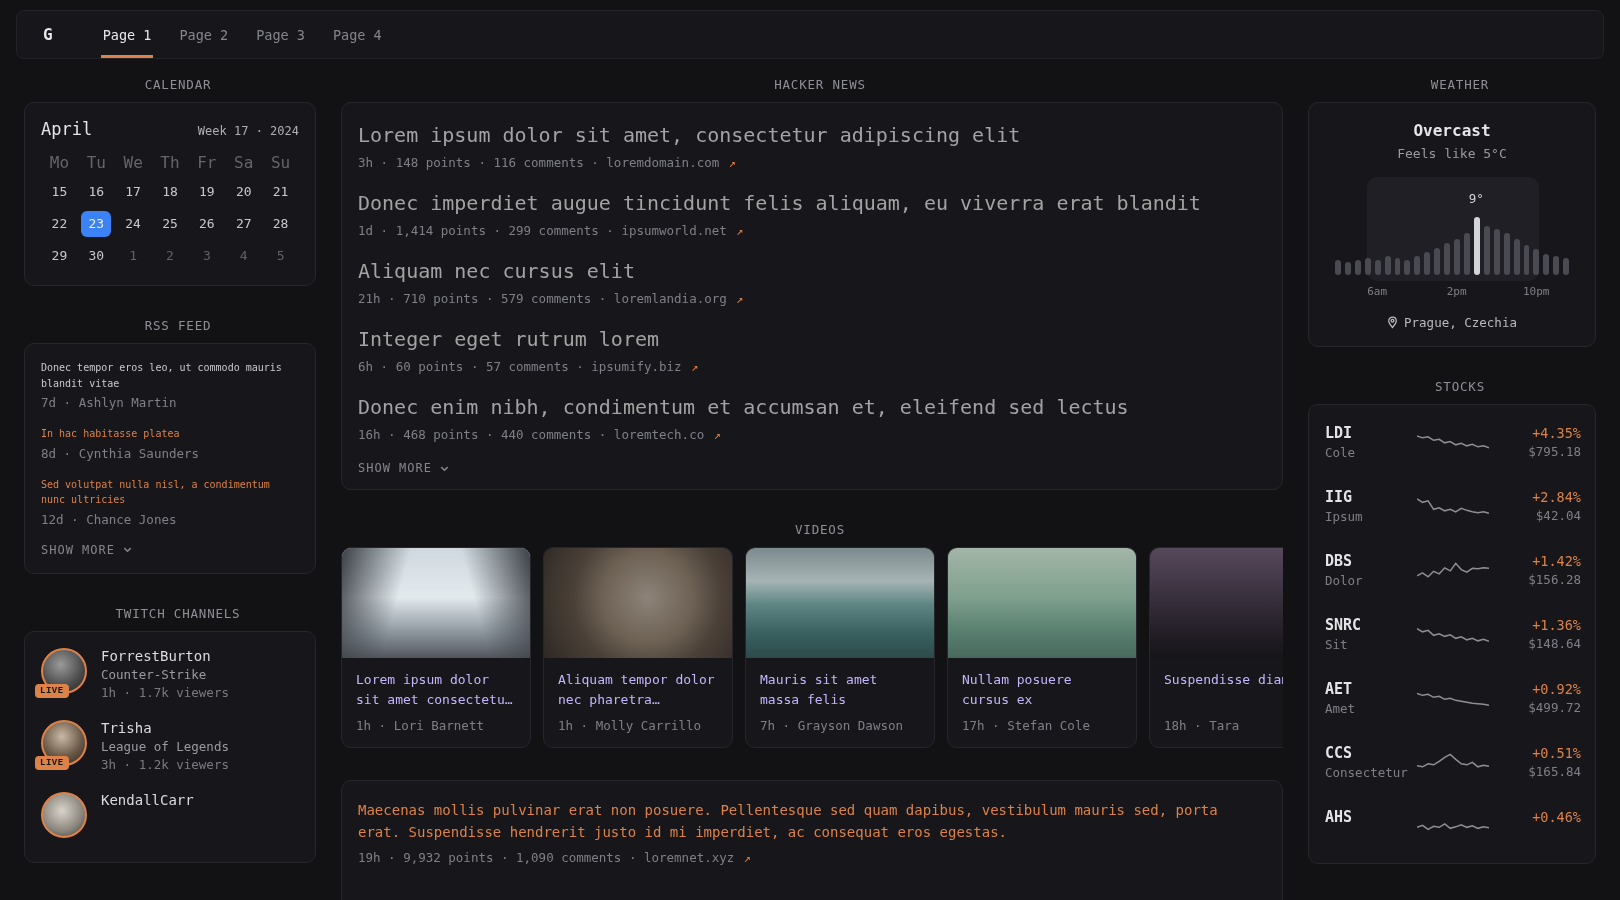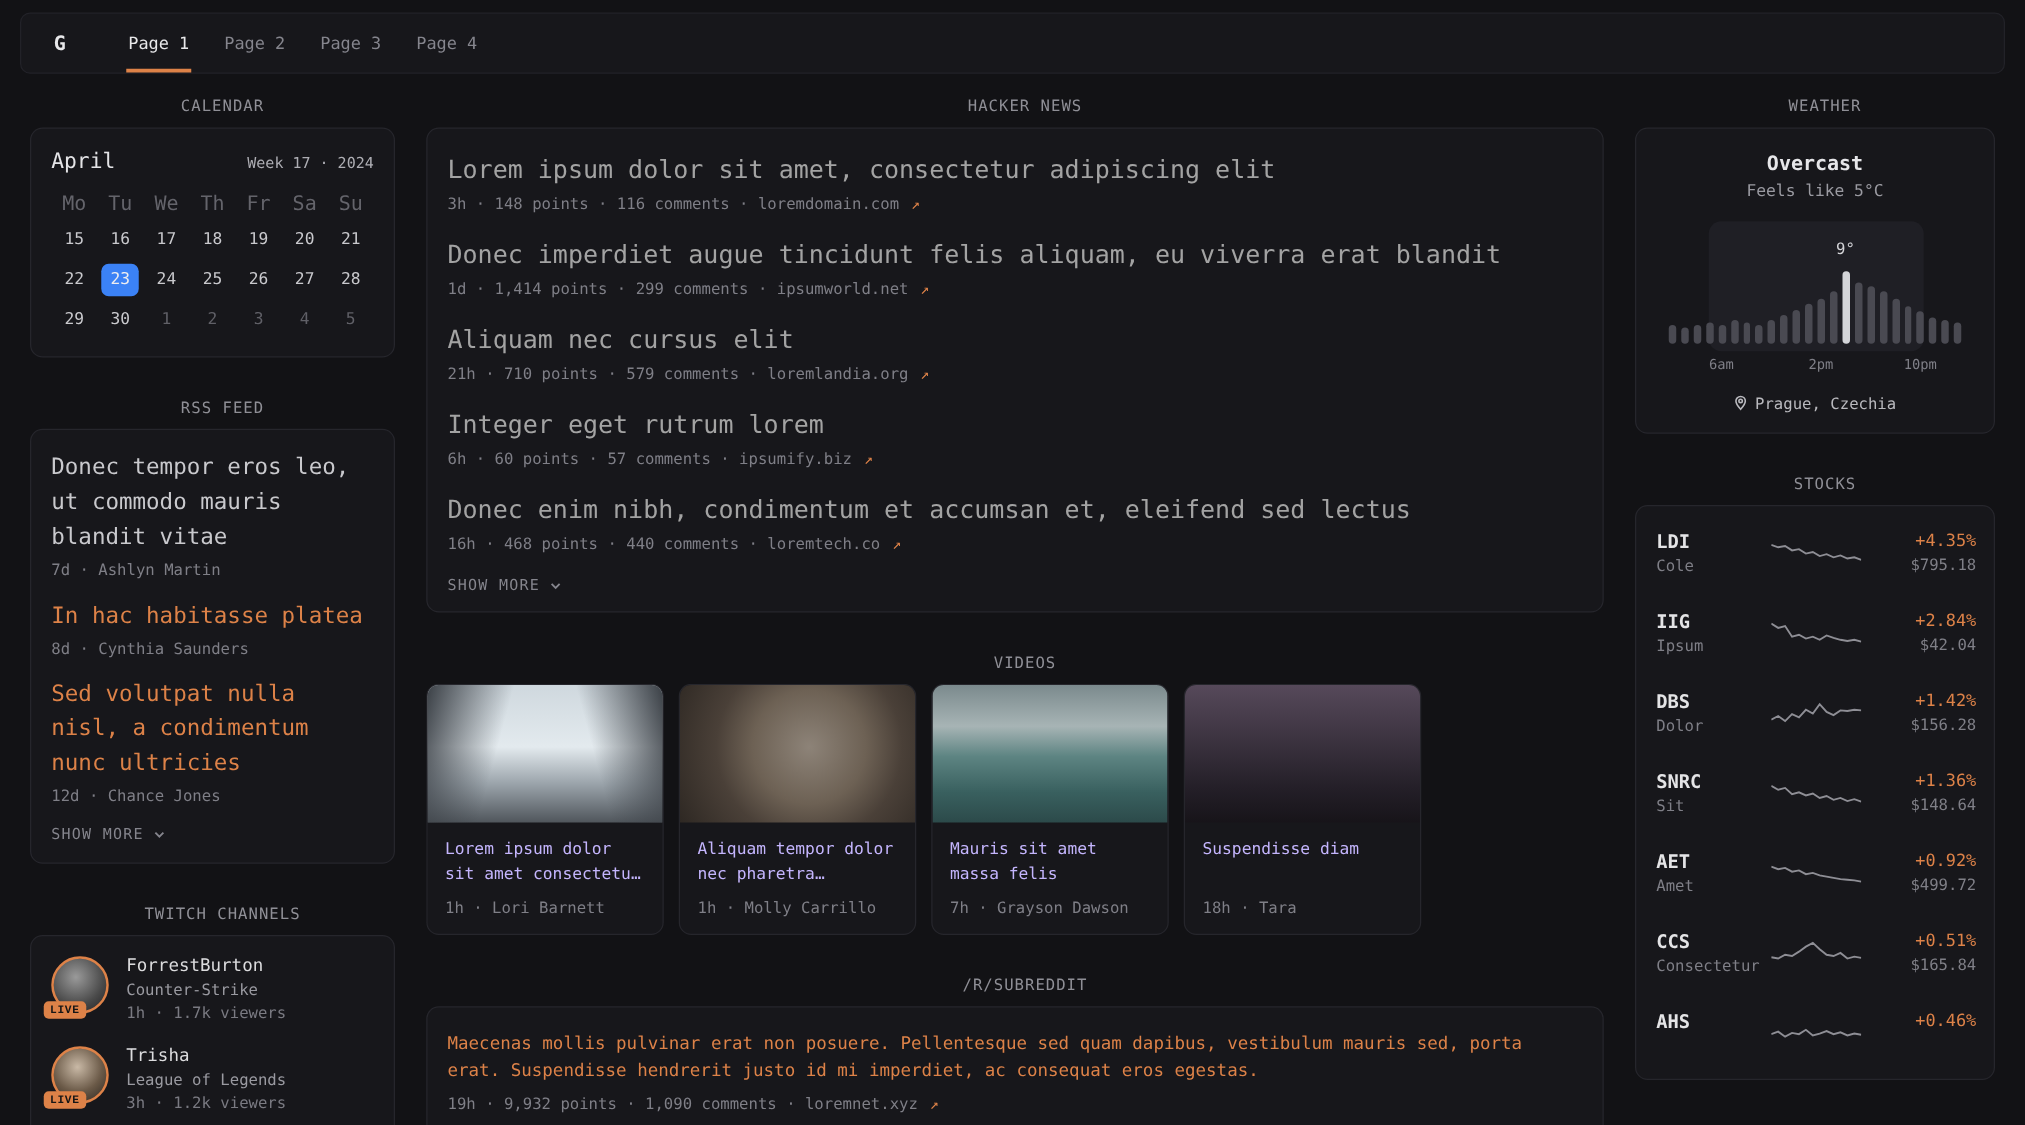--- a/index.html
+++ b/index.html
@@ -52,21 +52,21 @@
   .cal-cell{
     width:30px;height:26px;line-height:26px;text-align:center;
     font-size:13px;color:#c9c9cd;border-radius:6px;
   }
   .cal-cell.selected{background:#3b82f6;color:#ededf0;}
   .cal-cell.muted{color:#606067;}
 
   
   .rss-card{padding:16px;}
   .rss-item{margin-bottom:16px;}
-  .rss-title{font-size:18px;line-height:1.55;color:#c9c9cd;cursor:pointer;}
+  .rss-title{font-size:10px;line-height:1.55;color:#c9c9cd;cursor:pointer;}
   .rss-title.hl{color:#dd8248;}
   .meta{font-size:12.5px;color:#7f7f87;margin-top:4px;}
 
   .show-more{
     display:flex;align-items:center;gap:7px;font-size:12px;letter-spacing:1px;
     color:#85858d;cursor:pointer;margin-top:4px;
   }
   .chev{width:11px;height:11px;}
   .chev path{stroke:#85858d;stroke-width:1.6;fill:none;}
 
@@ -320,31 +320,37 @@
             </div>
           </div>
           <div class="video-card">
             <div class="thumb thumb-2"></div>
             <div class="v-body">
               <div class="v-title">Mauris sit amet massa felis</div>
               <div class="v-meta">7h · Grayson Dawson</div>
             </div>
           </div>
           <div class="video-card">
+            <div class="thumb thumb-3"></div>
+            <div class="v-body">
+              <div class="v-title">Nullam posuere cursus ex</div>
+              <div class="v-meta">17h · Stefan Cole</div>
+            </div>
+          </div>
+          <div class="video-card">
             <div class="thumb thumb-4"></div>
             <div class="v-body">
               <div class="v-title">Suspendisse diam</div>
               <div class="v-meta">18h · Tara</div>
             </div>
           </div>
         </div>
       </section>
 
       <section class="sec">
-        <h2 class="sec-title">/R/SUBREDDIT</h2>
         <div class="card sub-card">
           <div>
             <div class="sub-title">Maecenas mollis pulvinar erat non posuere. Pellentesque sed quam dapibus, vestibulum mauris sed, porta erat. Suspendisse hendrerit justo id mi imperdiet, ac consequat eros egestas.</div>
             <div class="sub-meta"><span>19h · 9,932 points · 1,090 comments · loremnet.xyz</span> <span class="ext-arrow">↗</span></div>
           </div>
         </div>
       </section>
     </div>
 
     <div class="col-right">

